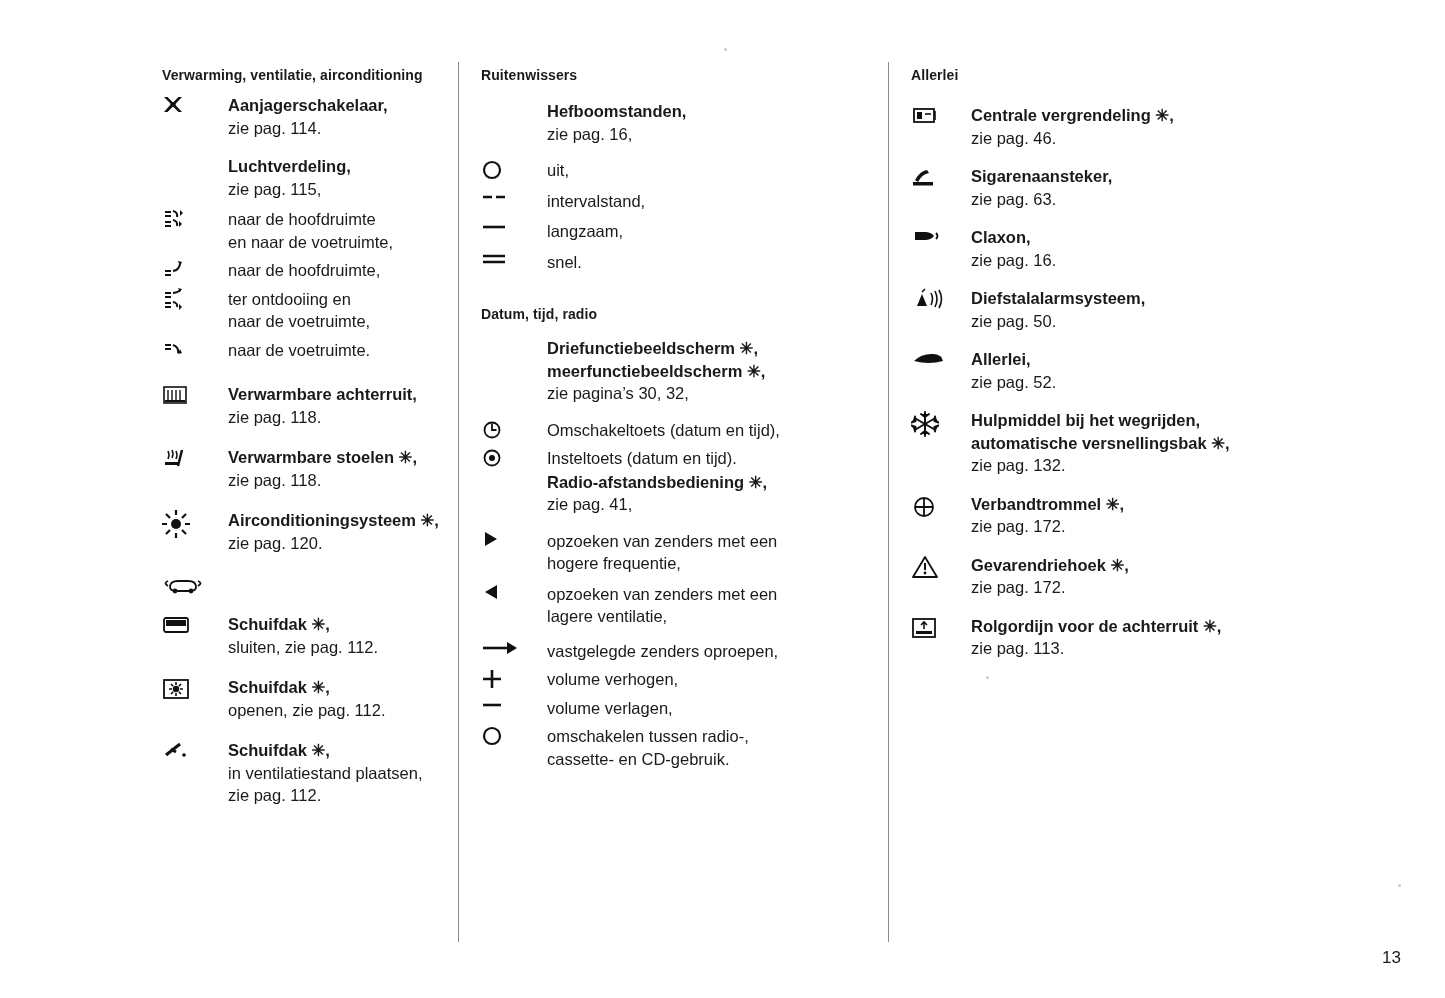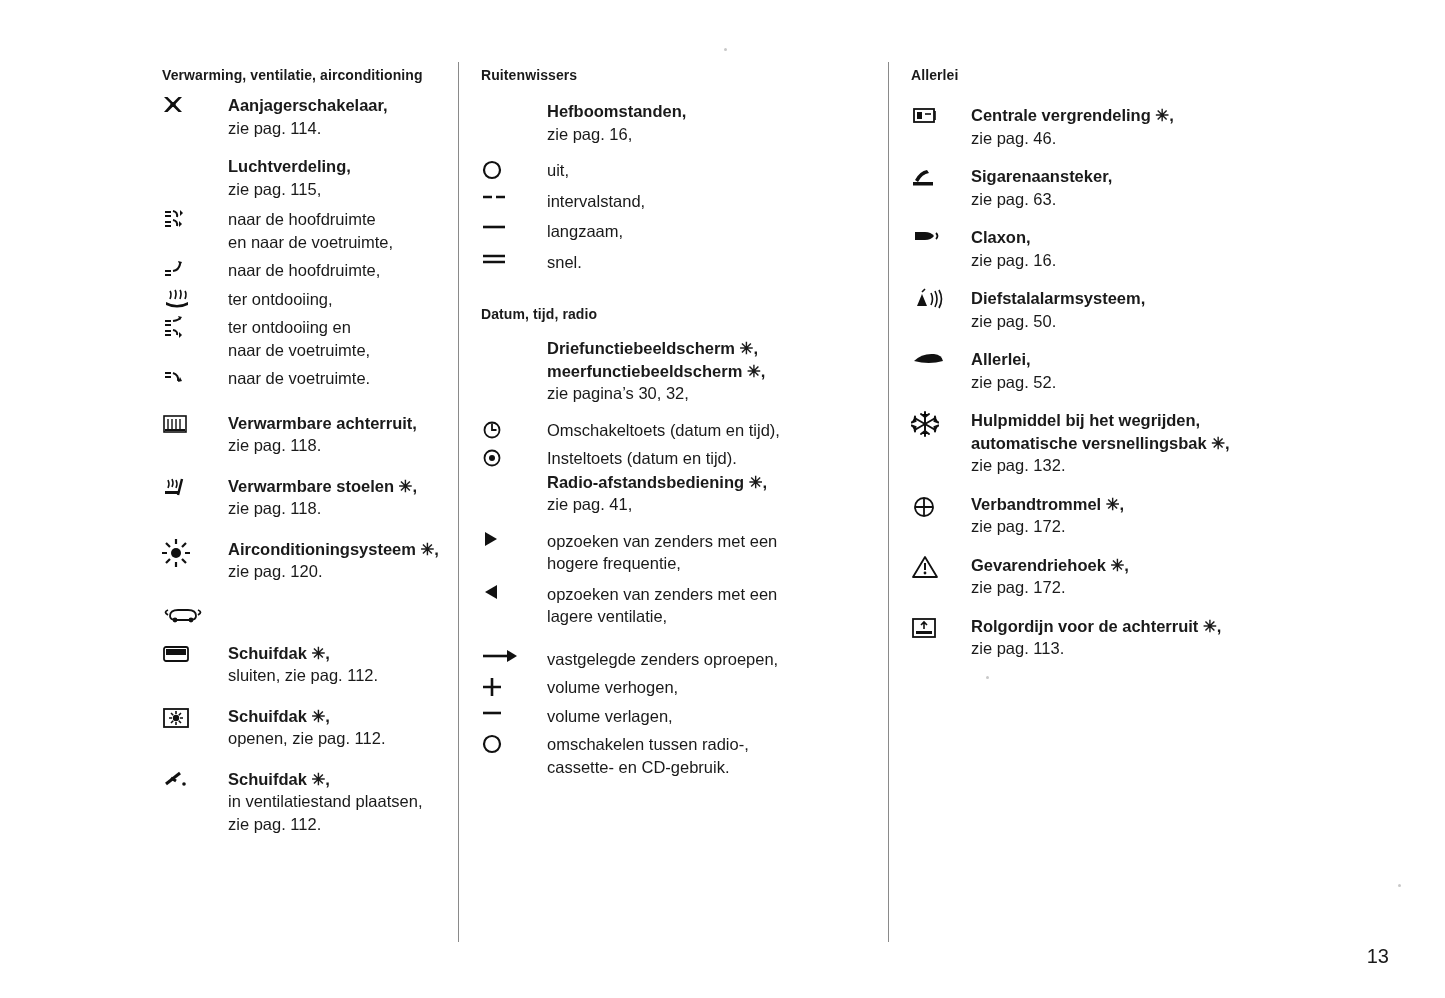--- a/index.html
+++ b/index.html
@@ -71,23 +71,23 @@
   
   .sub {
     display: flex;
     align-items: flex-start;
     margin-bottom: 1px;
   }
   .sub .icon-cell { padding-top: 0; }
 
   .page-number {
     position: absolute;
-    right: 56px;
+    right: 44px;
     bottom: 30px;
-    font-size: 20px;
+    font-size: 17px;
   }
   svg { display: block; }
   .speck { position: absolute; width: 3px; height: 3px; background: #c8c8c8; border-radius: 50%; }
 </style>
 </head>
 <body>
 
 <div class="page">
 
   <span class="speck" style="left:724px; top:48px;"></span>
@@ -144,31 +144,20 @@
             <path d="M11 12 q6 -1 7 -7" stroke="#111" stroke-width="2" fill="none"></path>
             <path d="M16 2 l4 1 l-2 4" fill="#111"></path>
             <path d="M3 16 L9 16" stroke="#111" stroke-width="2"></path>
           </svg>
         </div>
         <div class="text-cell">
           <span class="line">naar de hoofdruimte,</span>
         </div>
       </div>
 
-      <div class="sub" style="margin-top:6px;">
-        <div class="icon-cell">
-          <svg width="30" height="20" viewBox="0 0 30 20">
-            <path d="M4 14 q11 6 22 0 l0 3 q-11 5 -22 0 Z" fill="#111"></path>
-            <path d="M8 3 q2 3 0 8 M13 2 q2 3 0 9 M18 2 q2 3 0 9 M23 3 q2 3 0 8" stroke="#111" stroke-width="1.6" fill="none"></path>
-          </svg>
-        </div>
-        <div class="text-cell">
-          <span class="line">ter ontdooiing,</span>
-        </div>
-      </div>
 
       <div class="sub" style="margin-top:6px;">
         <div class="icon-cell">
           <svg width="30" height="24" viewBox="0 0 30 24">
             <path d="M3 5 L9 5 M3 9 L9 9" stroke="#111" stroke-width="2"></path>
             <path d="M11 5 q6 -1 7 -3" stroke="#111" stroke-width="2" fill="none"></path>
             <path d="M16 0 l4 1 l-2 3" fill="#111"></path>
             <path d="M11 14 q5 1 4 5" stroke="#111" stroke-width="2" fill="none"></path>
             <path d="M17 16 l3 3 l-3 3" fill="#111"></path>
             <path d="M3 15 L9 15 M3 19 L9 19" stroke="#111" stroke-width="2"></path>
@@ -405,21 +394,21 @@
           <svg width="20" height="18" viewBox="0 0 20 18">
             <path d="M16 2 L4 9 L16 16 Z" fill="#111"></path>
           </svg>
         </div>
         <div class="text-cell">
           <span class="line">opzoeken van zenders met een</span>
           <span class="line">lagere ventilatie,</span>
         </div>
       </div>
 
-      <div class="sub" style="margin-top:20px;">
+      <div class="sub" style="margin-top:12px;">
         <div class="icon-cell">
           <svg width="40" height="16" viewBox="0 0 40 16">
             <path d="M2 8 h26" stroke="#111" stroke-width="2.6"></path>
             <path d="M26 2 L36 8 L26 14 Z" fill="#111"></path>
           </svg>
         </div>
         <div class="text-cell">
           <span class="line">vastgelegde zenders oproepen,</span>
         </div>
       </div>

